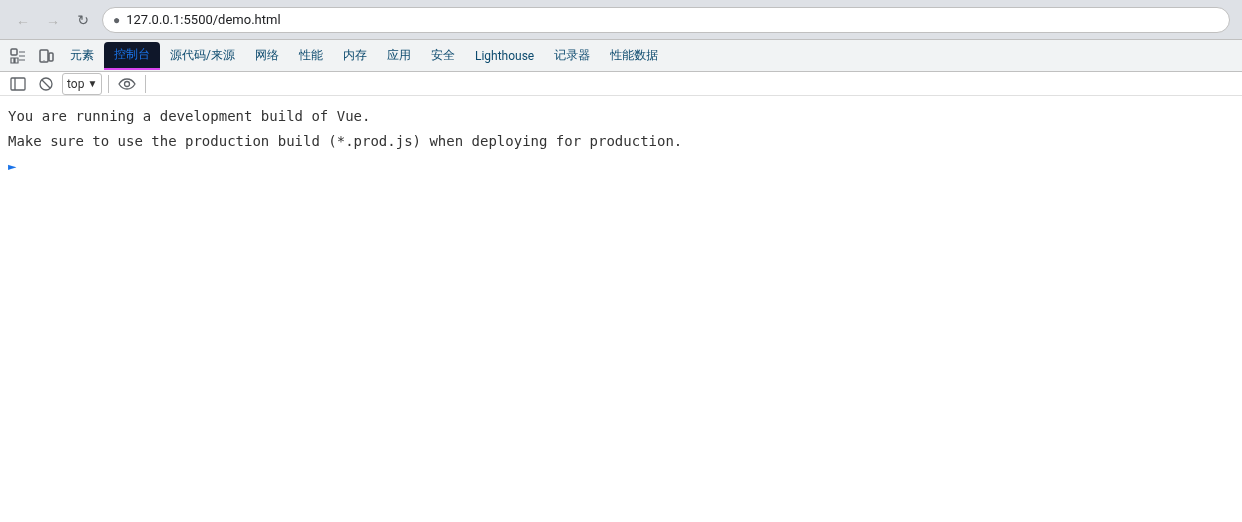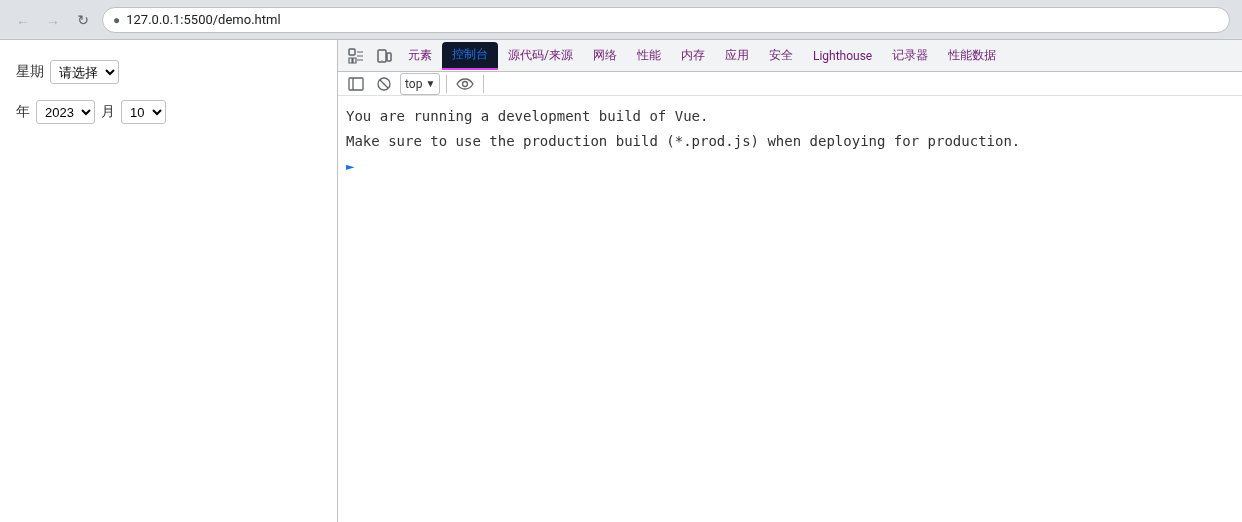--- a/index.html
+++ b/index.html
@@ -123,21 +123,21 @@
       cursor: pointer;
       border-radius: 4px;
     }
 
     .devtools-tab {
       height: 28px;
       padding: 0 10px;
       display: flex;
       align-items: center;
       font-size: 12px;
-      color: #701a75;
+      color: #0c4a6e;
       cursor: pointer;
       border-radius: 4px 4px 0 0;
       white-space: nowrap;
     }
     .devtools-tab.active {
       color: #1a73e8;
       border-bottom: 2px solid #d946ef;
       background: #0f172a;
     }
 
@@ -232,38 +232,20 @@
   <button class="nav-btn disabled">→</button>
   <button class="nav-btn">↻</button>
   <div class="address-bar">
     <span class="lock-icon">●</span>
     <span>127.0.0.1:5500/demo.html</span>
   </div>
 </div>
 
 <div class="main-area">
 
-  <div class="web-page">
-    <div class="form-row">
-      <span>星期</span>
-      <select>
-        <option>请选择</option>
-      </select>
-    </div>
-    <div class="form-row">
-      <span>年</span>
-      <select>
-        <option>2023</option>
-      </select>
-      <span>月</span>
-      <select>
-        <option>10</option>
-      </select>
-    </div>
-  </div>
 
   <div class="devtools">
 
     <div class="devtools-tabs">
 
       <div class="devtools-tab-icon" title="Inspect element">
         <svg width="16" height="16" viewBox="0 0 16 16" fill="none">
           <rect x="1" y="1" width="6" height="6" rx="1" stroke="#5f6368" stroke-width="1.5" fill="none"></rect>
           <path d="M9 4h6M9 8h6M9 12h6M1 10h3v5H1zM5 10h3v5H5z" stroke="#5f6368" stroke-width="1.2" fill="none"></path>
         </svg>

